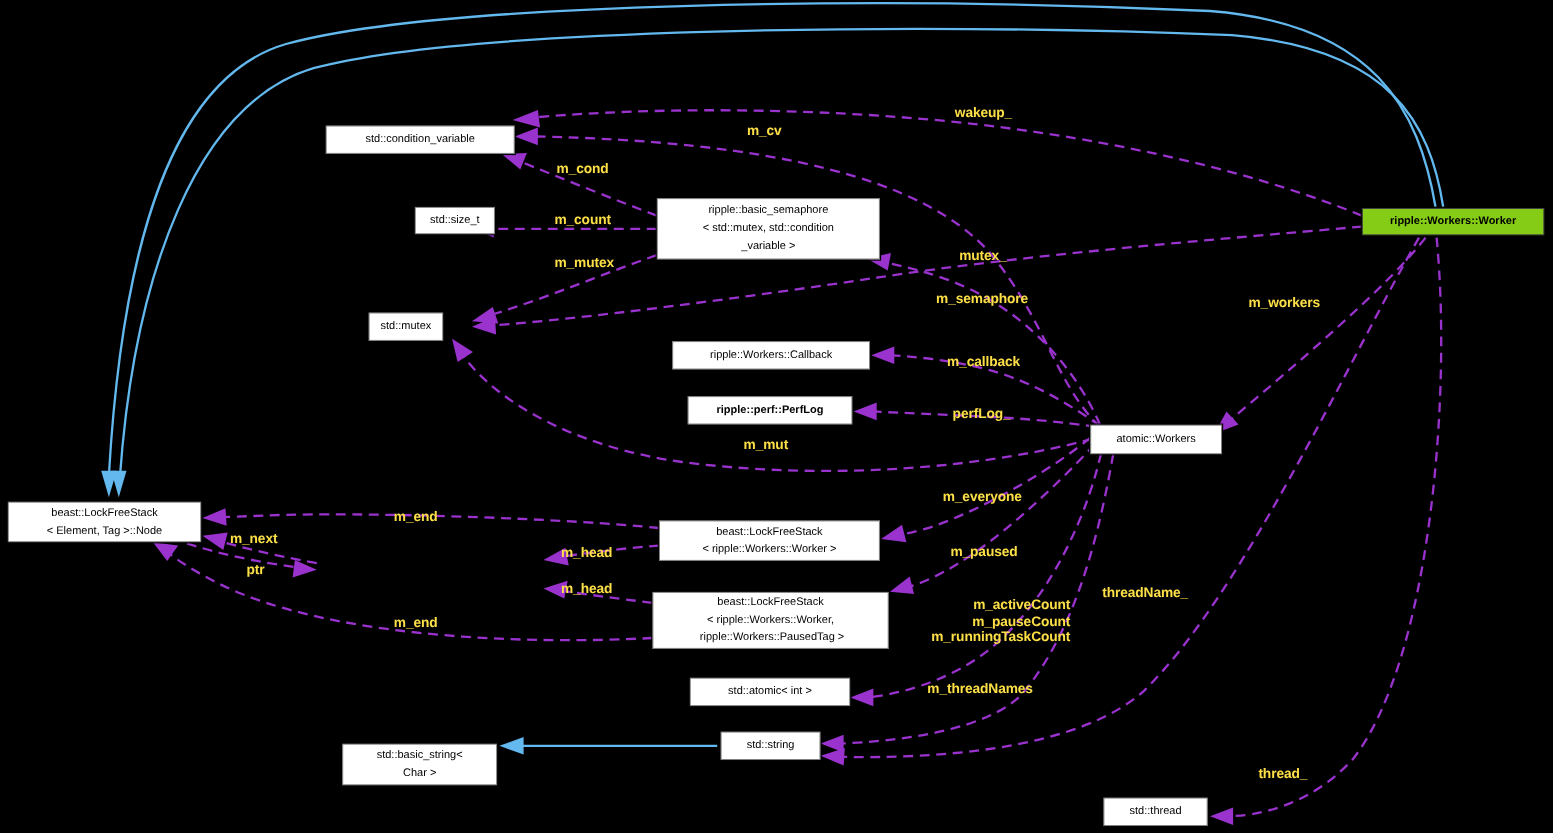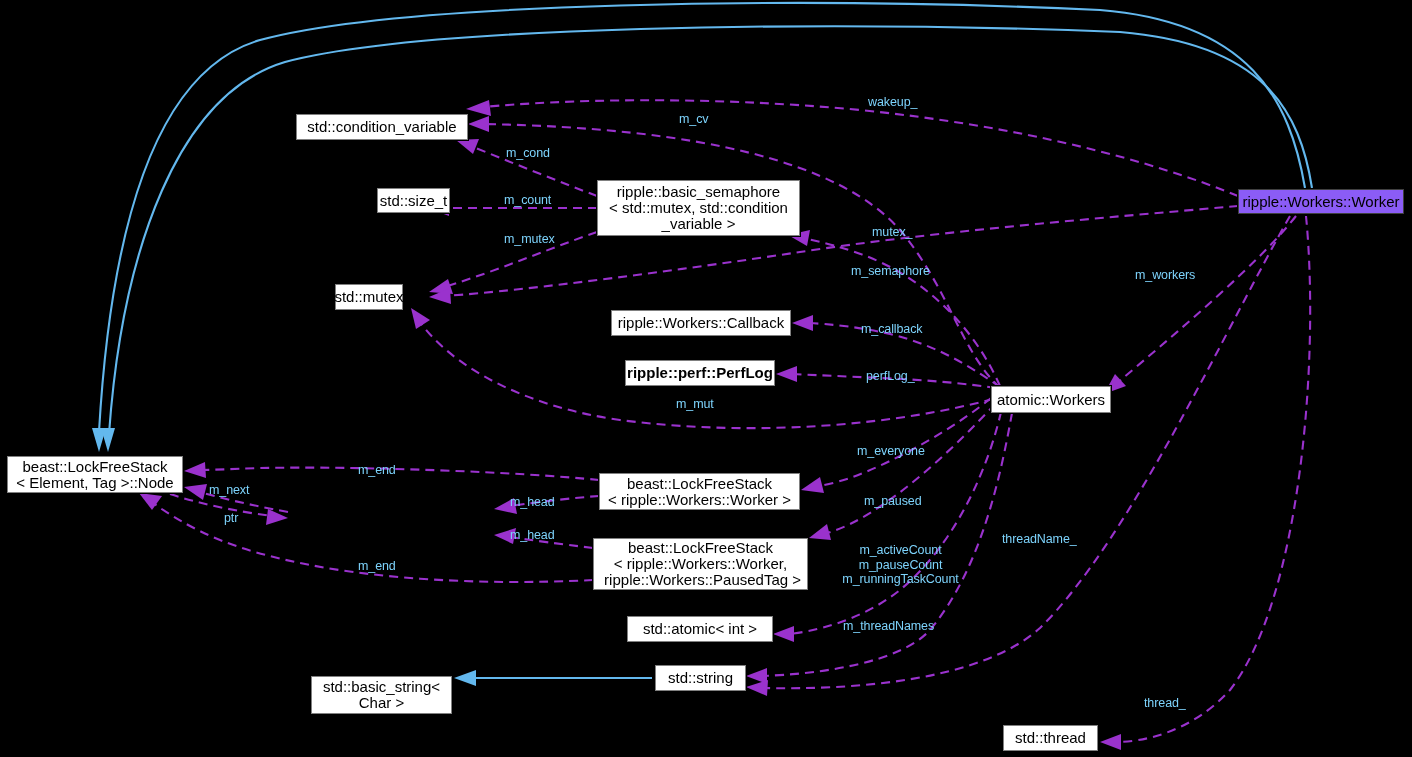--- a/index.html
+++ b/index.html
@@ -31,50 +31,51 @@
   .edge-path-inherit {
     fill: none;
     stroke: #63b8ee;
     stroke-width: 2.1;
   }
   .arrow-usage { fill: #9a32cd; stroke: none; }
   .arrow-inherit { fill: #63b8ee; stroke: none; }
 
   .edge-label {
     position: absolute;
-    color: #7dd3fc;
+    color: #fde047;
     font-size: 12.5px;
-    font-weight: normal;
+    font-weight: bold;
     font-family: "Liberation Sans", sans-serif;
     white-space: pre;
     line-height: 14.5px;
-    text-align: center;
+    text-align: right;
     letter-spacing: -0.1px;
     pointer-events: none;
   }
 
   .node-box {
     position: absolute;
     box-sizing: border-box;
     background: #ffffff;
     border: 1px solid #808080;
     outline: 1px solid #000000;
     display: flex;
     align-items: center;
     justify-content: center;
     text-align: center;
     color: #000000;
-    font-size: 15px;
+    font-size: 10px;
     line-height: 16px;
     font-family: "Liberation Sans", sans-serif;
     white-space: pre;
   }
   .node-box.focus {
-    background: #8b5cf6;
+    background: #84cc16;
     border: 1px solid #404040;
+    font-weight: bold;
   }
 </style>
 </head>
 <body>
 
 <div id="diagram-root">
 
   <svg id="edge-layer" viewBox="0 0 1412 757" xmlns="http://www.w3.org/2000/svg">
 
     <g>

